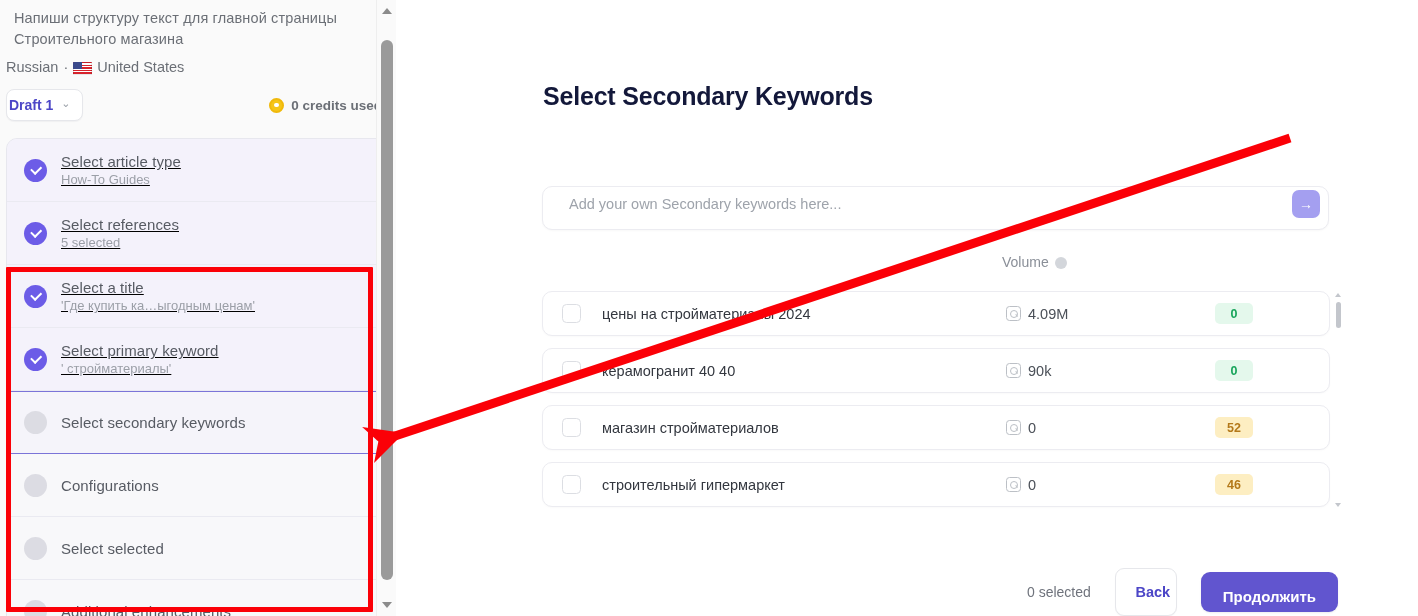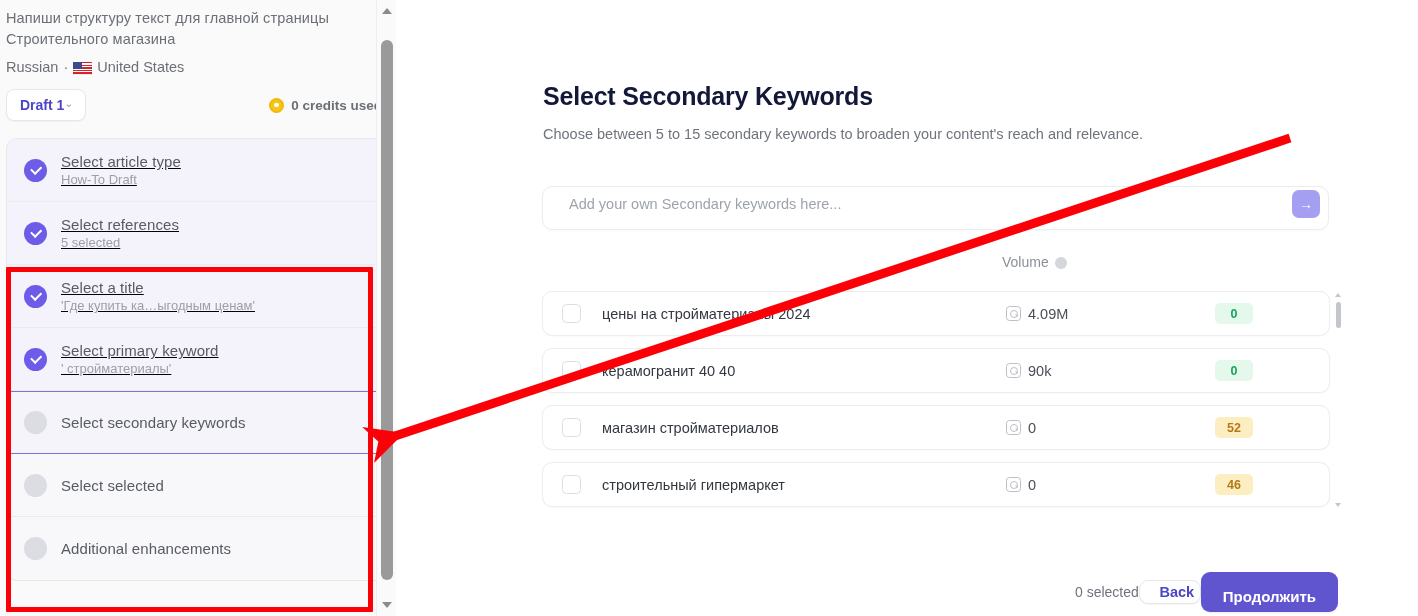--- a/index.html
+++ b/index.html
@@ -17,20 +17,21 @@
     width: 396px; height: 616px;
     background: #fafafa;
     overflow: hidden;
   }
   .sb-prompt {
     padding: 8px 14px 0 6px;
     font-size: 14.5px;
     color: #6b6f76;
     line-height: 1.42;
     letter-spacing: .01em;
+    margin-left: 8px;
   }
   .sb-locale {
     padding: 10px 6px 0 6px;
     font-size: 14.5px;
     color: #6b6f76;
     display: flex; align-items: center; gap: 5px;
   }
   .flag {
     display: inline-block; width: 19px; height: 13px;
     position: relative; top: 1px;
@@ -41,23 +42,23 @@
   }
   .flag::before {
     content: ""; position: absolute; left: 0; top: 0;
     width: 9px; height: 7px; background: #3b4a8c;
   }
   .sb-draftrow {
     display: flex; align-items: center; justify-content: space-between;
     padding: 14px 14px 0 6px;
   }
   .draft-btn {
-    display: inline-flex; 
+    display: inline-flex; gap: 8px;
     background: #fff; border: 1px solid #e6e7eb; border-radius: 8px;
-    padding: 7px 11px 7px 13px;
+    padding: 7px 11px 7px 2px;
     font-size: 14px; font-weight: 700; color: #4c46c7;
     cursor: pointer;
     box-shadow: 0 1px 1px rgba(16,24,40,.04);
   }
   .chev { color: #9aa0a8; font-size: 11px; font-weight: 400; }
   .credits {
     display: inline-flex; align-items: center; gap: 7px;
     font-size: 13.5px; font-weight: 700; color: #6b6f76;
   }
   .coin {
@@ -238,26 +239,26 @@
   #tbl-scroll .tri-up { border-bottom: 4.5px solid #c3c6cc; top: 0; }
   #tbl-scroll .tri-down { border-top: 4.5px solid #c3c6cc; bottom: 0; }
   #tbl-thumb {
     position: absolute; left: 2.5px; top: 9px;
     width: 5.5px; height: 26px; border-radius: 4px; background: #c3c6cc;
   }
 
   
   #footer {
     position: absolute; left: 0; top: 567px; width: 1001px; height: 49px;
-    display: flex; align-items: center; justify-content: flex-end; gap: 0;
+    display: flex; align-items: center; justify-content: flex-end; gap: 24px;
     padding-right: 80px;
   }
   .sel-count { font-size: 14px; color: #6f737c; }
   .btn-back {
-    width: 62px; height: 24px; border-radius: 9px;
+    width: 62px; height: 48px; border-radius: 9px;
     border: 1px solid #e6e7eb; background: #fff;
     color: #4c46c7; font-size: 14.5px; font-weight: 700;
     cursor: pointer; box-shadow: 0 1px 1px rgba(16,24,40,.04); padding-left: 14px;
   }
   .btn-next {
     height: 40px; padding: 16px 22px; border-radius: 9px;
     border: none; background: #6155cf; color: #fff;
     font-size: 15px; font-weight: 700; cursor: pointer;
     box-shadow: 0 1px 2px rgba(16,24,40,.08);
   }
@@ -295,21 +296,21 @@
         <span class="coin"></span>
         <span>0 credits used</span>
       </div>
     </div>
 
     <div class="steps" id="steps-list">
         <div class="step done">
           <span class="dot done"></span>
           <div class="step-txt">
             <div class="step-title">Select article type</div>
-            <div class="step-sub">How-To Draft</div>
+            <div class="step-sub">How-To Guides</div>
           </div>
         </div>
         <div class="step done">
           <span class="dot done"></span>
           <div class="step-txt">
             <div class="step-title">Select references</div>
             <div class="step-sub">5 selected</div>
           </div>
         </div>
         <div class="step done">
@@ -323,20 +324,26 @@
           <span class="dot done"></span>
           <div class="step-txt">
             <div class="step-title">Select primary keyword</div>
             <div class="step-sub">' стройматериалы'</div>
           </div>
         </div>
         <div class="step current">
           <span class="dot pending"></span>
           <div class="step-txt">
             <div class="step-title">Select secondary keywords</div>
+          </div>
+        </div>
+        <div class="step pending">
+          <span class="dot pending"></span>
+          <div class="step-txt">
+            <div class="step-title">Configurations</div>
           </div>
         </div>
         <div class="step pending">
           <span class="dot pending"></span>
           <div class="step-txt">
             <div class="step-title">Select selected</div>
           </div>
         </div>
         <div class="step pending">
           <span class="dot pending"></span>
@@ -353,21 +360,20 @@
       <div id="sb-thumb"></div>
       <div class="sc-arrow down">
           <span class="tri-down"></span>
         </div>
     </div>
   </div>
 
   <div id="main">
 
     <div class="m-title">Select Secondary Keywords</div>
-    <div class="m-sub">Choose between 5 to 15 secondary keywords to broaden your content's reach and relevance.</div>
 
     <div class="kw-input">
       <span class="ph">Add your own Secondary keywords here...</span>
       <button class="send-btn">
         <span>→</span>
       </button>
     </div>
 
     <div class="col-head vol">
       <span>Volume</span>

